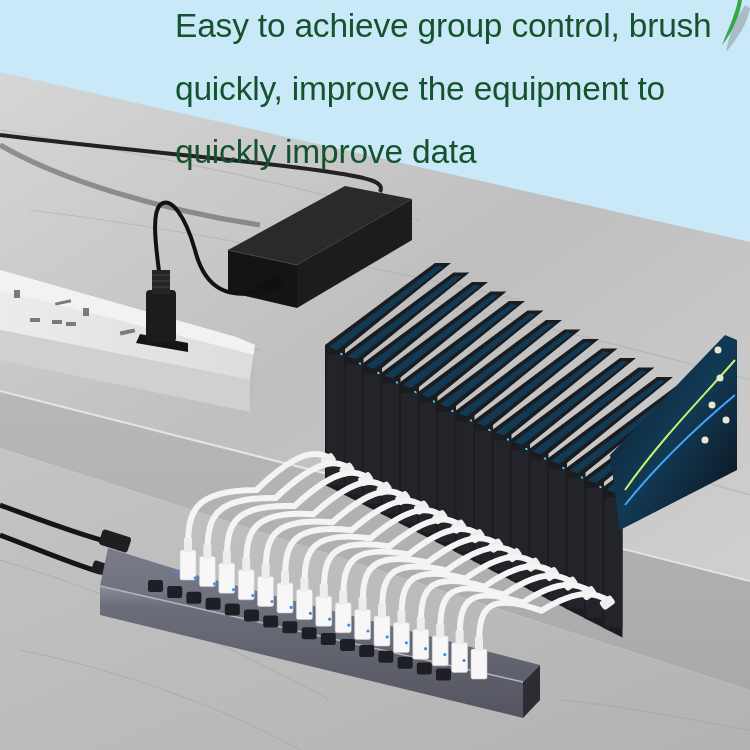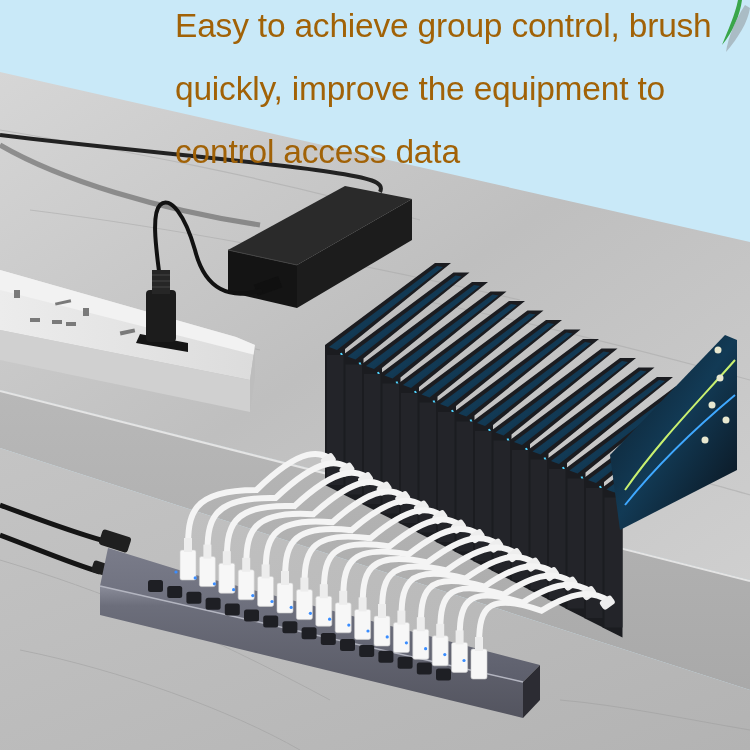--- a/index.html
+++ b/index.html
@@ -1,19 +1,19 @@
 <!DOCTYPE html>
 <html><head>
   <meta charset="utf-8">
   <style>
     html, body { margin: 0; padding: 0; }
     body { width: 750px; height: 750px; overflow: hidden; background: #c9e9f8; position: relative; font-family: "Liberation Sans", sans-serif; }
     .scene { position: absolute; left: 0; top: 0; width: 750px; height: 750px; }
     .headline { position: absolute; left: 175px; top: 0; width: 570px; z-index: 10; }
-    .headline-line { display: block; font-family: "Liberation Sans", sans-serif; font-size: 33.5px; color: #a16207; height: 63px; line-height: 52px; white-space: nowrap; letter-spacing: -0.2px; }
+    .headline-line { display: block; font-family: "Liberation Sans", sans-serif; font-size: 33.5px; color: #14532d; height: 63px; line-height: 52px; white-space: nowrap; letter-spacing: -0.2px; }
   </style>
 </head>
 <body>
 
 <svg class="scene" viewBox="0 0 750 750" xmlns="http://www.w3.org/2000/svg">
   <defs>
     <linearGradient id="marbleTop" x1="0" y1="0" x2="1" y2="1">
       <stop offset="0" stop-color="#d6d6d6"></stop>
       <stop offset="0.5" stop-color="#bfbfbf"></stop>
       <stop offset="1" stop-color="#cfcfcf"></stop>
@@ -323,14 +323,14 @@
       <circle cx="464" cy="660.5" r="1.6" fill="#3a8dff"></circle>
     </g>
 
   <path d="M738,0 C735,15 728,30 722,45 C733,32 740,15 742,0 Z" fill="#3aa64a"></path>
   <path d="M745,5 C735,20 728,38 726,52 C738,38 748,22 750,8 Z" fill="#a3b0b8" opacity="0.8"></path>
 </svg>
 
 <div class="headline">
   <span class="headline-line">Easy to achieve group control, brush</span>
   <span class="headline-line">quickly, improve the equipment to</span>
-  <span class="headline-line">control access data</span>
+  <span class="headline-line">quickly improve data</span>
 </div>
 
 </body></html>

